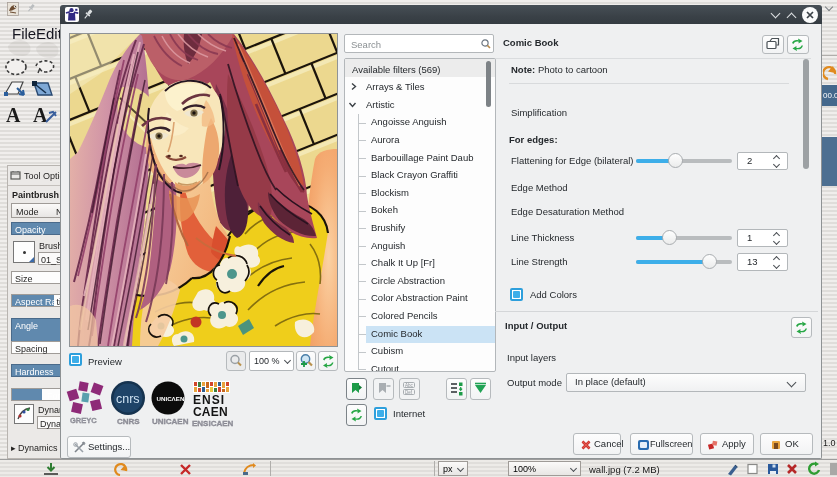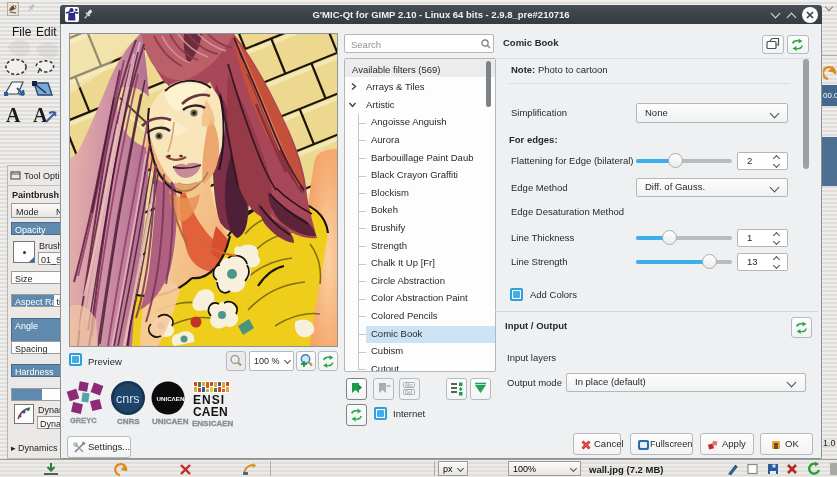--- a/index.html
+++ b/index.html
@@ -3,21 +3,21 @@
 <meta charset="utf-8">
 <style>
   * { margin:0; padding:0; box-sizing:border-box; }
   html,body { width:837px; height:477px; overflow:hidden; }
   body { font-family:"Liberation Sans", sans-serif; position:relative;
          background:repeating-linear-gradient(180deg,#f0eeec 0px,#f0eeec 2px,#dfddda 2px,#dfddda 4px); }
   .abs { position:absolute; }
   span.abs { white-space:nowrap; }
 
   
-  #gimp-menu { left:0; top:0; width:60px; height:36px; font-size:12px; color:#15151f; }
+  #gimp-menu { left:0; top:0; width:60px; height:36px; font-size:15px; color:#15151f; }
   #statusbar { left:0; top:459px; width:837px; height:18px;
     background:repeating-linear-gradient(180deg,#edebe8 0 2px,#e0dedb 2px 4px);
     border-top:1px solid #9d9d9d; }
 
   
   #dlg { left:60px; top:24px; width:762px; height:435px;
          background:#eff0f1; border:1px solid #8e9294; border-top:none;
          border-radius:0 0 2px 2px; }
   #titlebar { left:60px; top:5px; width:762px; height:19px;
          background:linear-gradient(180deg,#474f56 0%,#3a4147 60%,#343b41 100%);
@@ -180,21 +180,21 @@
 
     <div class="abs" style="left:438px;top:1px;width:30px;height:15px;background:linear-gradient(180deg,#fbfaf9,#e8e6e4);border:1px solid #9f9b97;font-size:9px;">
       <span class="abs" style="left:4px;top:2px;">px</span>
       <div class="chev" style="right:4px;top:4px;width:5px;height:5px;"></div>
     </div>
 
     <div class="abs" style="left:508px;top:1px;width:73px;height:15px;background:linear-gradient(180deg,#fbfaf9,#e8e6e4);border:1px solid #9f9b97;font-size:9px;">
       <span class="abs" style="left:4px;top:2px;">100%</span>
       <div class="chev" style="right:4px;top:4px;width:5px;height:5px;"></div>
     </div>
-    <span class="abs" style="left:589px;top:4px;font-size:9.5px;color:#1a1a1a;font-weight:bold;">wall.jpg (7.2 MB)</span>
+    <span class="abs" style="left:589px;top:4px;font-size:9.5px;color:#1a1a1a;">wall.jpg (7.2 MB)</span>
 
     <svg class="abs" style="left:726px;top:2px;" width="13" height="14" viewBox="0 0 13 14">
       <path d="M2 12 L9 3 l2.5 2 L5 13.5 Z" fill="#3a5f8f"></path>
       <path d="M9 3 l2.5 2" stroke="#24405f" stroke-width="1"></path>
     </svg>
     <svg class="abs" style="left:746px;top:2px;" width="13" height="14" viewBox="0 0 13 14">
       <rect x="2" y="2.5" width="9" height="9" fill="#fdfdfd" stroke="#8a8a88" stroke-width="1.2"></rect>
     </svg>
     <svg class="abs" style="left:766px;top:2px;" width="14" height="14" viewBox="0 0 14 14">
       <rect x="2" y="2" width="10" height="10" fill="#2a5a9c"></rect>
@@ -219,21 +219,20 @@
     <svg class="abs" style="left:1px;top:60px;" width="14" height="22" viewBox="0 0 14 22">
       <path d="M12 14 A6 6 0 1 0 5 19" stroke="#e08a1e" stroke-width="2.4" fill="none"></path>
       <path d="M10 6 l2 7 l-7 -1.5" fill="#e08a1e"></path>
     </svg>
     <div class="abs" style="left:0;top:85px;width:15px;height:21px;background:#44688c;color:#fff;font-size:8px;padding:6px 1px 0 1px;">00.0</div>
     <div class="abs" style="left:0;top:137px;width:15px;height:49px;background:#4d6f91;"></div>
     <span class="abs" style="left:1px;top:438px;font-size:9px;color:#1a1a1a;">1.0</span>
   </div>
 
   <div id="titlebar" class="abs">
-    <div id="title-text" class="abs">G'MIC-Qt for GIMP 2.10 - Linux 64 bits - 2.9.8_pre#210716</div>
 
     <div class="abs" style="left:5px;top:2px;width:14px;height:15px;background:#fff;border-radius:2px;">
       <svg width="14" height="15" viewBox="0 0 14 15">
         <circle cx="6.5" cy="3.2" r="2.1" fill="#312a84"></circle>
         <path d="M3.5 6 L10 6 L10.5 13.5 L3 13.5 Z" fill="#312a84"></path>
         <rect x="0.8" y="4.6" width="4.5" height="1.6" fill="#312a84" transform="rotate(-18 3 5.4)"></rect>
         <rect x="8.7" y="4.9" width="4.6" height="1.6" fill="#312a84" transform="rotate(10 11 5.7)"></rect>
         <rect x="10.2" y="1.8" width="2.2" height="2.0" fill="#312a84"></rect>
       </svg>
     </div>
@@ -289,21 +288,21 @@
     <span class="abs" style="left:26px;top:92.5px;">Barbouillage Paint Daub</span>
     <div class="abs" style="left:13px;top:116.6px;width:8px;height:1px;background:#c3c7ca;"></div>
     <span class="abs" style="left:26px;top:110.1px;">Black Crayon Graffiti</span>
     <div class="abs" style="left:13px;top:134.2px;width:8px;height:1px;background:#c3c7ca;"></div>
     <span class="abs" style="left:26px;top:127.7px;">Blockism</span>
     <div class="abs" style="left:13px;top:151.8px;width:8px;height:1px;background:#c3c7ca;"></div>
     <span class="abs" style="left:26px;top:145.3px;">Bokeh</span>
     <div class="abs" style="left:13px;top:169.4px;width:8px;height:1px;background:#c3c7ca;"></div>
     <span class="abs" style="left:26px;top:162.9px;">Brushify</span>
     <div class="abs" style="left:13px;top:187px;width:8px;height:1px;background:#c3c7ca;"></div>
-    <span class="abs" style="left:26px;top:180.5px;">Strength</span>
+    <span class="abs" style="left:26px;top:180.5px;">Anguish</span>
     <div class="abs" style="left:13px;top:204.6px;width:8px;height:1px;background:#c3c7ca;"></div>
     <span class="abs" style="left:26px;top:198.1px;">Chalk It Up [Fr]</span>
     <div class="abs" style="left:13px;top:222.2px;width:8px;height:1px;background:#c3c7ca;"></div>
     <span class="abs" style="left:26px;top:215.7px;">Circle Abstraction</span>
     <div class="abs" style="left:13px;top:239.8px;width:8px;height:1px;background:#c3c7ca;"></div>
     <span class="abs" style="left:26px;top:233.3px;">Color Abstraction Paint</span>
     <div class="abs" style="left:13px;top:257.4px;width:8px;height:1px;background:#c3c7ca;"></div>
     <span class="abs" style="left:26px;top:250.9px;">Colored Pencils</span>
     <div class="abs" style="left:13px;top:275px;width:8px;height:1px;background:#c3c7ca;"></div>
     <span class="abs" style="left:26px;top:268.5px;">Comic Book</span>
@@ -721,42 +720,34 @@
       </svg>
     </div>
     <div class="abs" style="left:0px;top:33.5px;width:316px;height:1px;background:#dadcde;"></div>
 
     <div class="abs" style="left:307.5px;top:35px;width:6px;height:110px;background:#9da1a4;border-radius:3px;"></div>
 
     <span class="lbl" style="left:16px;top:40px;"><b>Note: </b>Photo to cartoon</span>
     <div class="abs" style="left:14px;top:59px;width:280px;height:1px;background:#d8dadc;"></div>
 
     <span class="lbl" style="left:16px;top:83px;">Simplification</span>
-    <div class="combo abs" style="left:141px;top:79px;width:152px;height:20px;">
-      <span class="abs" style="left:8px;top:3px;">None</span>
-      <div class="chev" style="right:9px;top:6px;"></div>
-    </div>
 
     <span class="lbl bold" style="left:14px;top:110px;">For edges:</span>
 
     <span class="lbl" style="left:16px;top:131px;">Flattening for Edge (bilateral)</span>
     <div class="track abs" style="left:141px;top:135px;width:96px;"></div>
     <div class="trackfill abs" style="left:141px;top:135px;width:40px;"></div>
     <div class="knob abs" style="left:173px;top:129px;"></div>
     <div class="spin abs" style="left:242px;top:128px;">
       <span class="abs" style="left:9px;top:2px;">2</span>
       <div class="chev" style="right:8px;top:3px;transform:rotate(-135deg);width:5px;height:5px;"></div>
       <div class="chev" style="right:8px;top:9px;width:5px;height:5px;"></div>
     </div>
 
     <span class="lbl" style="left:16px;top:158px;">Edge Method</span>
-    <div class="combo abs" style="left:141px;top:154px;width:152px;height:19px;">
-      <span class="abs" style="left:8px;top:2px;">Diff. of Gauss.</span>
-      <div class="chev" style="right:9px;top:5px;"></div>
-    </div>
 
     <span class="lbl" style="left:16px;top:182px;">Edge Desaturation Method</span>
 
     <span class="lbl" style="left:16px;top:208px;">Line Thickness</span>
     <div class="track abs" style="left:141px;top:212px;width:96px;"></div>
     <div class="trackfill abs" style="left:141px;top:212px;width:34px;"></div>
     <div class="knob abs" style="left:167px;top:206px;"></div>
     <div class="spin abs" style="left:242px;top:205px;">
       <span class="abs" style="left:9px;top:2px;">1</span>
       <div class="chev" style="right:8px;top:3px;transform:rotate(-135deg);width:5px;height:5px;"></div>

